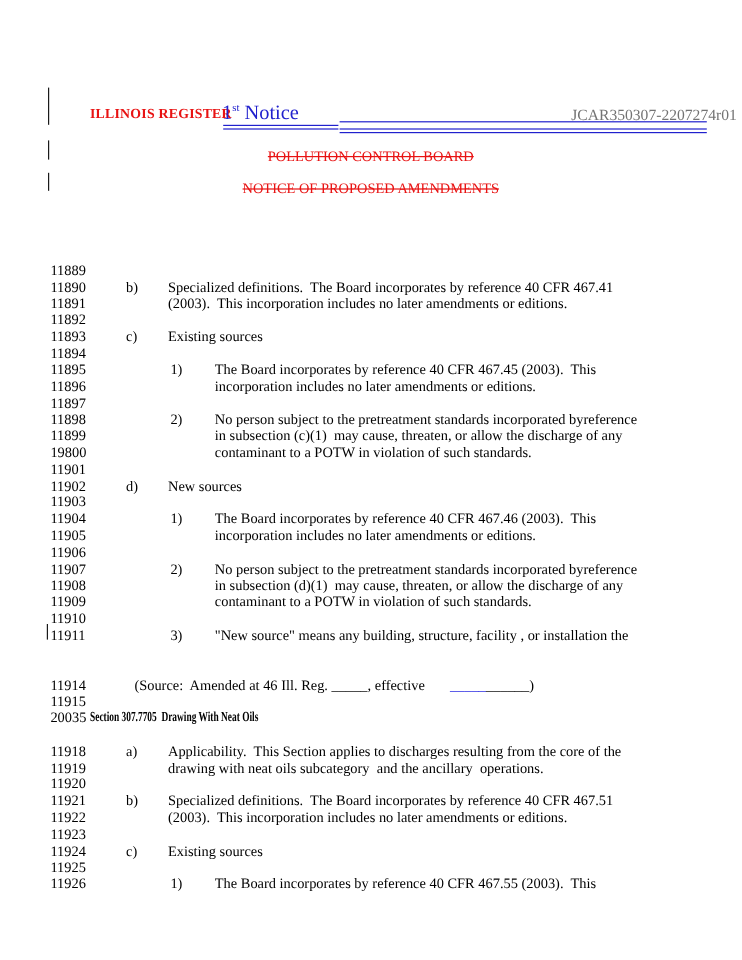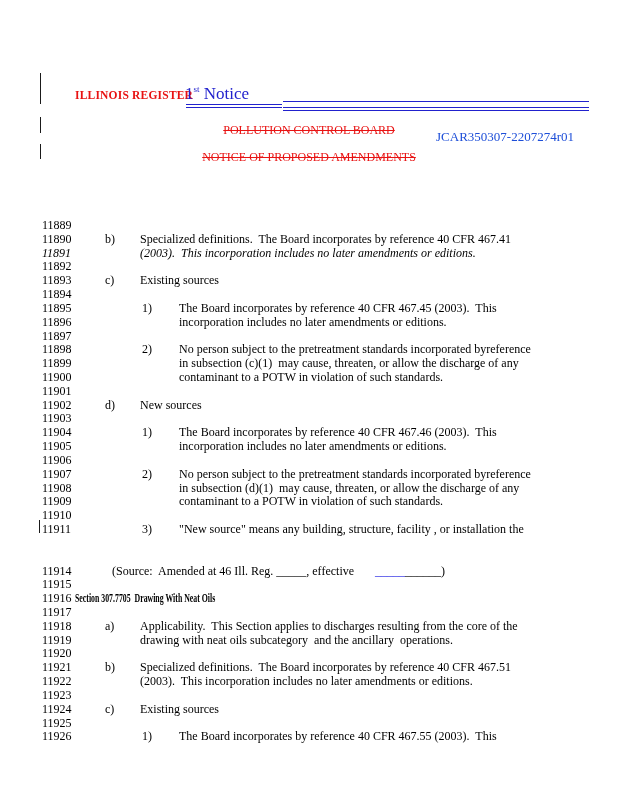--- a/index.html
+++ b/index.html
@@ -5,22 +5,22 @@
   html,body{margin:0;padding:0;background:#ffffff;}
   #page{position:relative;width:618px;height:800px;background:#ffffff;overflow:hidden;
         font-family:"Liberation Serif", serif;color:#000;}
   
   .changebar{position:absolute;width:1.4px;background:#1a1a1a;}
   
   .hdr-register{position:absolute;left:75px;top:89px;font-size:11.5px;font-weight:bold;
         color:#e81313;letter-spacing:.2px;white-space:pre;}
   .hdr-notice{position:absolute;left:185px;top:84px;font-size:17px;color:#2121cd;white-space:pre;}
   .hdr-notice sup{font-size:9px;vertical-align:super;}
-  .hdr-jcar{position:absolute;left:404px;top:88px;width:170px;text-align:right;
-        font-size:13px;color:#1d4ed8;white-space:pre;margin-top:41px;}
+  .hdr-jcar{position:absolute;left:444px;top:88px;width:170px;text-align:right;
+        font-size:13px;color:#737373;white-space:pre;}
   .u-single{position:absolute;left:283px;top:101px;width:306px;height:1.2px;background:#2121cd;}
   .u-dbl{position:absolute;height:2.2px;border-top:1.2px solid #2121cd;border-bottom:1.2px solid #2121cd;}
   .u-dbl.a{left:186px;top:103.5px;width:96px;}
   .u-dbl.b{left:283px;top:107px;width:306px;}
   .red-title{position:absolute;left:0;width:618px;text-align:center;font-size:12px;
         color:#e81313;text-decoration:line-through;white-space:pre;}
   .red-title.board{top:123px;}
   .red-title.amend{top:150px;}
   
   #doc-body{position:absolute;left:42px;top:175px;width:570px;height:540px;
@@ -53,45 +53,44 @@
   <div class="u-single"></div>
   <div class="u-dbl a"></div>
   <div class="u-dbl b"></div>
 
   <div class="red-title board">POLLUTION CONTROL BOARD</div>
   <div class="red-title amend">NOTICE OF PROPOSED AMENDMENTS</div>
 
   <div id="doc-body">
       <div class="row" style="top: 0px;"><span class="num">11889</span></div>
       <div class="row" style="top: 13.82px;"><span class="num">11890</span><span class="lbl1">b)</span><span class="tx1">Specialized definitions.  The Board incorporates by reference 40 CFR 467.41</span></div>
-      <div class="row" style="top: 27.64px; font-style: italic;"><span class="num">11891</span><span class="tx1">(2003).  This incorporation includes no later amendments or editions.</span></div>
+      <div class="row" style="top: 27.64px;"><span class="num">11891</span><span class="tx1">(2003).  This incorporation includes no later amendments or editions.</span></div>
       <div class="row" style="top: 41.46px; text-align: center;"><span class="num">11892</span></div>
       <div class="row" style="top: 55.28px;"><span class="num">11893</span><span class="lbl1">c)</span><span class="tx1">Existing sources</span></div>
       <div class="row" style="top: 69.1px;"><span class="num">11894</span></div>
       <div class="row" style="top: 82.92px;"><span class="num">11895</span><span class="lbl2">1)</span><span class="tx2">The Board incorporates by reference 40 CFR 467.45 (2003).  This</span></div>
       <div class="row" style="top: 96.74px;"><span class="num">11896</span><span class="tx2">incorporation includes no later amendments or editions.</span></div>
       <div class="row" style="top: 110.56px;"><span class="num">11897</span></div>
       <div class="row" style="top: 124.38px;"><span class="num">11898</span><span class="lbl2">2)</span><span class="tx2">No person subject to the pretreatment standards incorporated byreference</span></div>
       <div class="row" style="top: 138.2px;"><span class="num">11899</span><span class="tx2">in subsection (c)(1)  may cause, threaten, or allow the discharge of any</span></div>
-      <div class="row" style="top: 152.02px;"><span class="num">11900</span><span class="tx2">contaminant to a POTW in violation of such standards.</span></div>
+      <div class="row" style="top: 152.02px;"><span class="num">19800</span><span class="tx2">contaminant to a POTW in violation of such standards.</span></div>
       <div class="row" style="top: 165.84px;"><span class="num">11901</span></div>
       <div class="row" style="top: 179.66px;"><span class="num">11902</span><span class="lbl1">d)</span><span class="tx1">New sources</span></div>
       <div class="row" style="top: 193.48px;"><span class="num">11903</span></div>
       <div class="row" style="top: 207.3px;"><span class="num">11904</span><span class="lbl2">1)</span><span class="tx2">The Board incorporates by reference 40 CFR 467.46 (2003).  This</span></div>
       <div class="row" style="top: 221.12px;"><span class="num">11905</span><span class="tx2">incorporation includes no later amendments or editions.</span></div>
       <div class="row" style="top: 234.94px;"><span class="num">11906</span></div>
       <div class="row" style="top: 248.76px;"><span class="num">11907</span><span class="lbl2">2)</span><span class="tx2">No person subject to the pretreatment standards incorporated byreference</span></div>
       <div class="row" style="top: 262.58px;"><span class="num">11908</span><span class="tx2">in subsection (d)(1)  may cause, threaten, or allow the discharge of any</span></div>
       <div class="row" style="top: 276.4px;"><span class="num">11909</span><span class="tx2">contaminant to a POTW in violation of such standards.</span></div>
       <div class="row" style="top: 290.22px;"><span class="num">11910</span></div>
       <div class="row" style="top: 304.04px;"><span class="num">11911</span><span class="lbl2">3)</span><span class="tx2">"New source" means any building, structure, facility , or installation the</span></div>
       <div class="row" style="top: 345.5px;"><span class="num">11914</span><span class="src"><span class="">(Source:  Amended at 46 Ill. Reg. </span><span class="">_____</span><span class="">, effective       </span><span class="blue-blank">_____</span><span class="">______</span><span class="">)</span></span></div>
       <div class="row" style="top: 359.32px;"><span class="num">11915</span></div>
-      <div class="row" style="top: 373.14px;"><span class="num">11916</span><span class="sec">Section 307.7705  Drawing With Neat Oils</span></div>
-      <div class="row" style="top: 386.96px;"><span class="num">11917</span></div>
+      <div class="row" style="top: 373.14px;"><span class="num">20035</span><span class="sec">Section 307.7705  Drawing With Neat Oils</span></div>
       <div class="row" style="top: 400.78px;"><span class="num">11918</span><span class="lbl1">a)</span><span class="tx1">Applicability.  This Section applies to discharges resulting from the core of the</span></div>
       <div class="row" style="top: 414.6px;"><span class="num">11919</span><span class="tx1">drawing with neat oils subcategory  and the ancillary  operations.</span></div>
       <div class="row" style="top: 428.42px;"><span class="num">11920</span></div>
       <div class="row" style="top: 442.24px;"><span class="num">11921</span><span class="lbl1">b)</span><span class="tx1">Specialized definitions.  The Board incorporates by reference 40 CFR 467.51</span></div>
       <div class="row" style="top: 456.06px;"><span class="num">11922</span><span class="tx1">(2003).  This incorporation includes no later amendments or editions.</span></div>
       <div class="row" style="top: 469.88px;"><span class="num">11923</span></div>
       <div class="row" style="top: 483.7px;"><span class="num">11924</span><span class="lbl1">c)</span><span class="tx1">Existing sources</span></div>
       <div class="row" style="top: 497.52px;"><span class="num">11925</span></div>
       <div class="row" style="top: 511.34px;"><span class="num">11926</span><span class="lbl2">1)</span><span class="tx2">The Board incorporates by reference 40 CFR 467.55 (2003).  This</span></div>
     </div>

